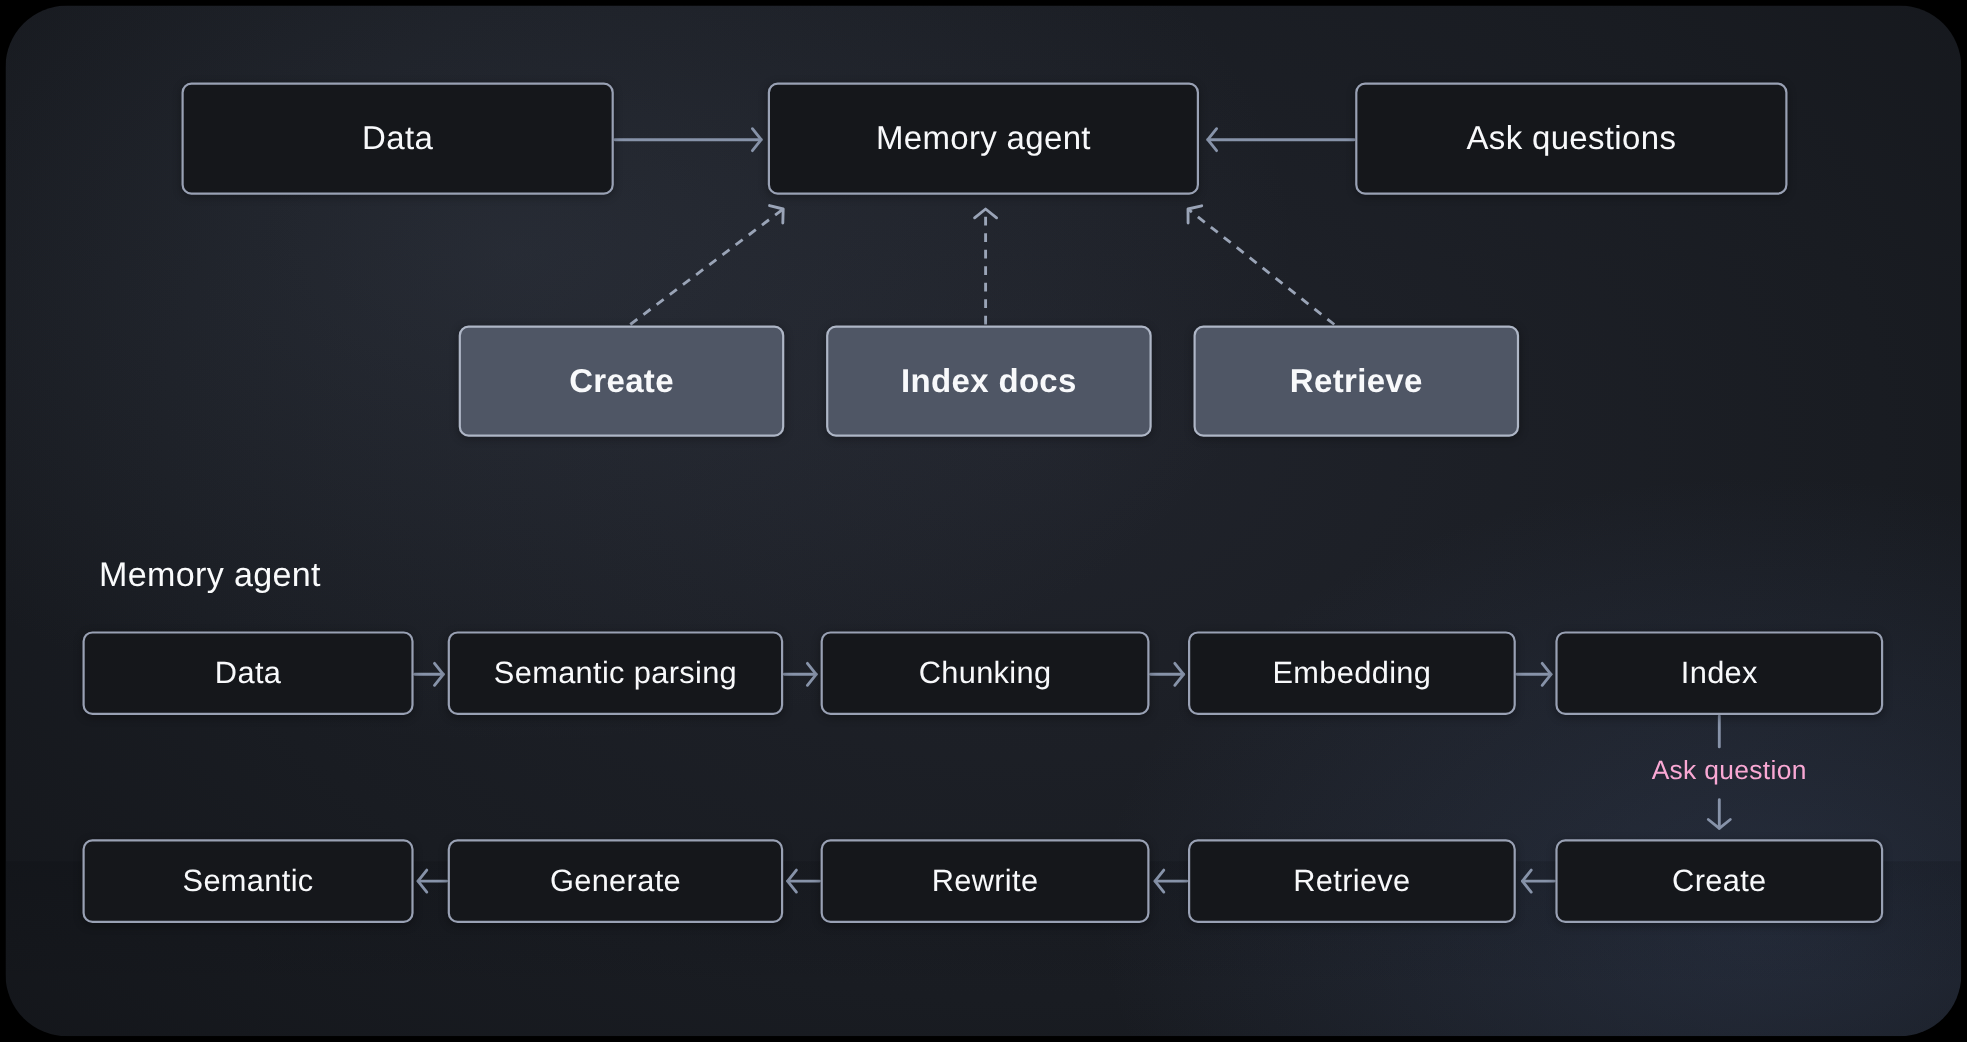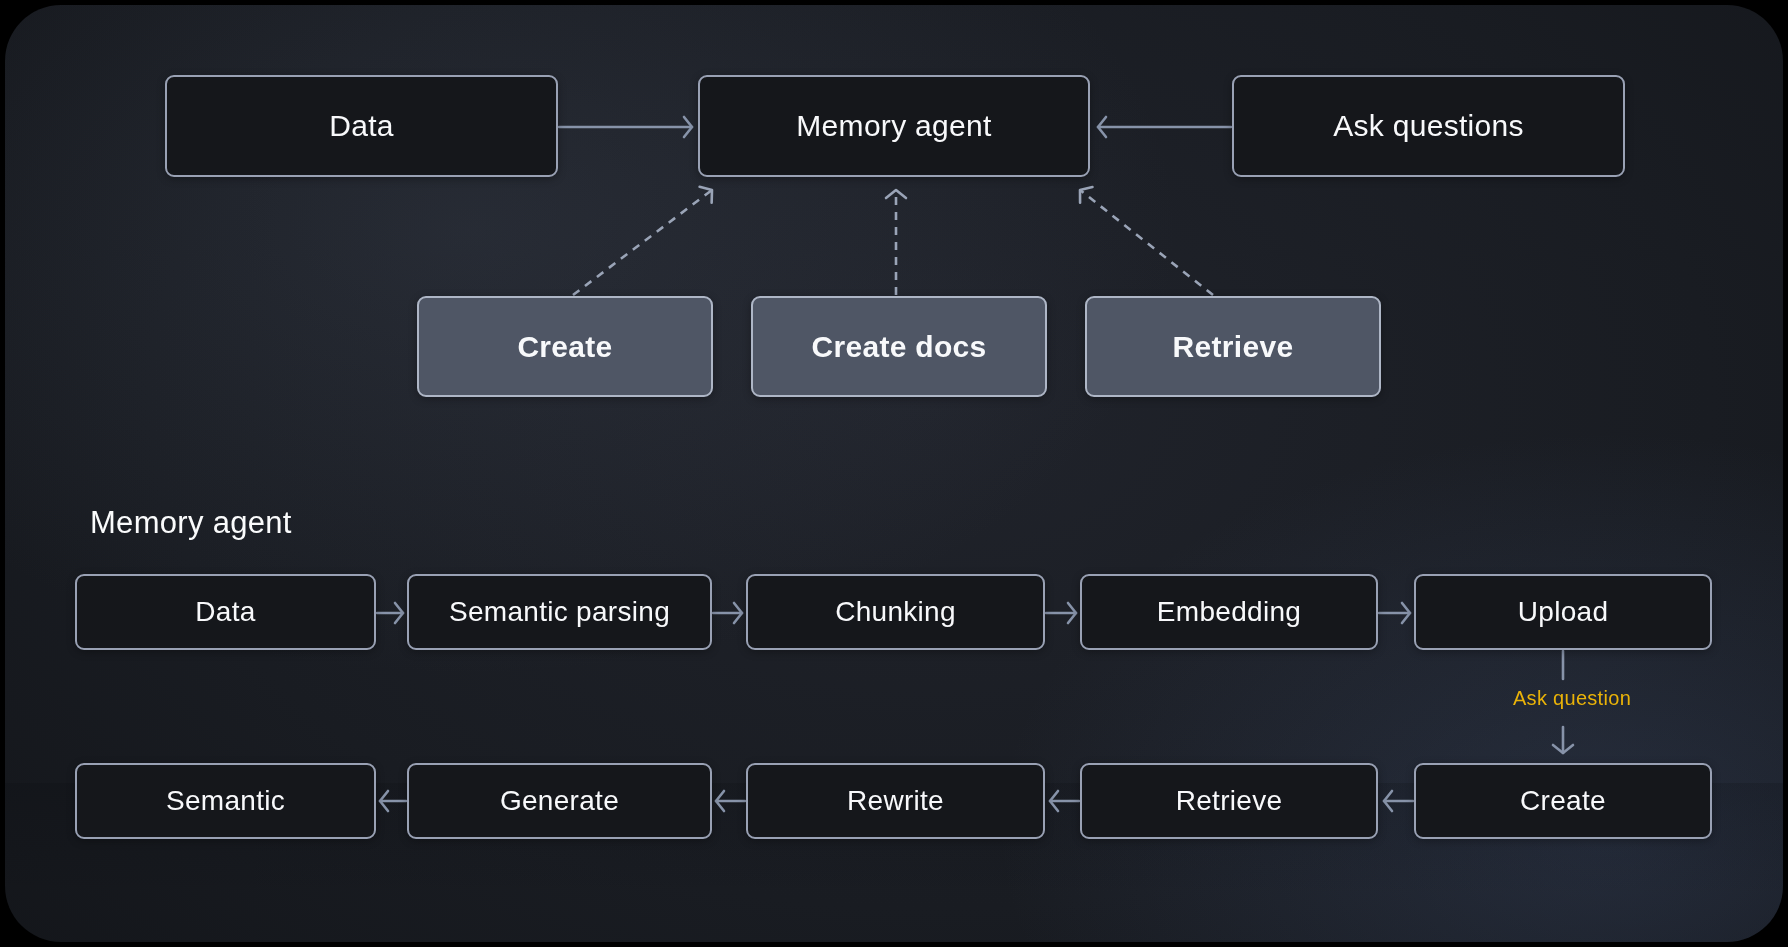--- a/index.html
+++ b/index.html
@@ -75,22 +75,22 @@
   }
   .heading {
     position: absolute;
     color: #fafbfc;
     font-size: 31px;
     letter-spacing: 0.3px;
     white-space: nowrap;
   }
   .edge-label {
     position: absolute;
-    color: #eab308;
-    font-size: 20px;
+    color: #f9a8d4;
+    font-size: 24px;
     letter-spacing: 0.3px;
     text-align: center;
   }
 </style>
 </head>
 <body>
 
 <div class="stage">
   <div class="panel"></div>
 
@@ -123,30 +123,30 @@
     <path class="edge" d="M 1079 801 H 1050" marker-end="url(#arrow-solid)"></path>
     <path class="edge" d="M 745 801 H 716" marker-end="url(#arrow-solid)"></path>
     <path class="edge" d="M 406 801 H 380" marker-end="url(#arrow-solid)"></path>
   </svg>
 
   <div class="node dark" style="left:165px; top:75px; width:393px; height:102px">Data</div>
   <div class="node dark" style="left:698px; top:75px; width:392px; height:102px">Memory agent</div>
   <div class="node dark" style="left:1232px; top:75px; width:393px; height:102px">Ask questions</div>
 
   <div class="node light" style="left:417px; top:296px; width:296px; height:101px">Create</div>
-  <div class="node light" style="left:751px; top:296px; width:296px; height:101px">Create docs</div>
+  <div class="node light" style="left:751px; top:296px; width:296px; height:101px">Index docs</div>
   <div class="node light" style="left:1085px; top:296px; width:296px; height:101px">Retrieve</div>
 
   <div class="heading" style="left:90px; top:505px">Memory agent</div>
 
   <div class="node dark sm" style="left:75px; top:574px; width:301px; height:76px">Data</div>
   <div class="node dark sm" style="left:746px; top:574px; width:299px; height:76px">Chunking</div>
   <div class="node dark sm" style="left:407px; top:574px; width:305px; height:76px">Semantic parsing</div>
   <div class="node dark sm" style="left:1080px; top:574px; width:298px; height:76px">Embedding</div>
-  <div class="node dark sm" style="left:1414px; top:574px; width:298px; height:76px">Upload</div>
+  <div class="node dark sm" style="left:1414px; top:574px; width:298px; height:76px">Index</div>
 
   <div class="edge-label" style="left:1413px; top:687px; width:318px">Ask question</div>
 
   <div class="node dark sm" style="left:75px; top:763px; width:301px; height:76px">Semantic</div>
   <div class="node dark sm" style="left:407px; top:763px; width:305px; height:76px">Generate</div>
   <div class="node dark sm" style="left:746px; top:763px; width:299px; height:76px">Rewrite</div>
   <div class="node dark sm" style="left:1080px; top:763px; width:298px; height:76px">Retrieve</div>
   <div class="node dark sm" style="left:1414px; top:763px; width:298px; height:76px">Create</div>
 </div>
 

